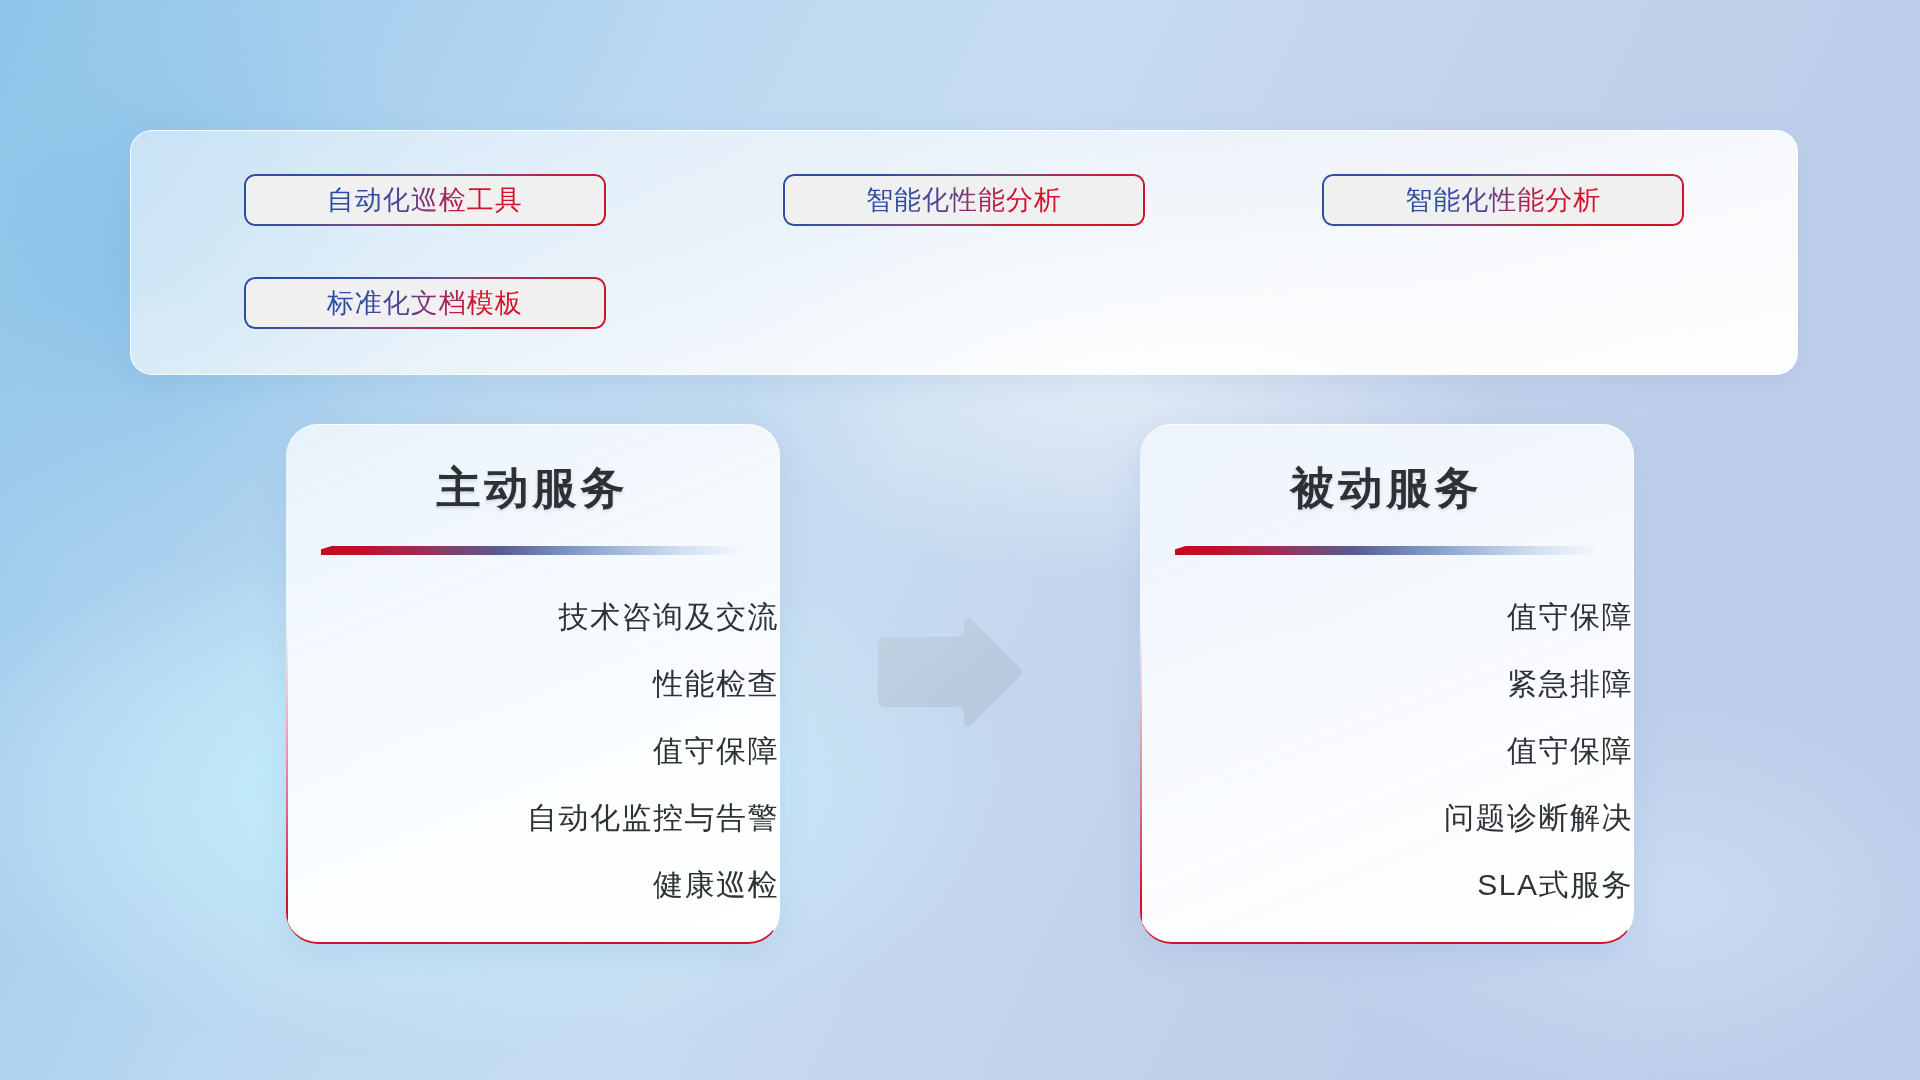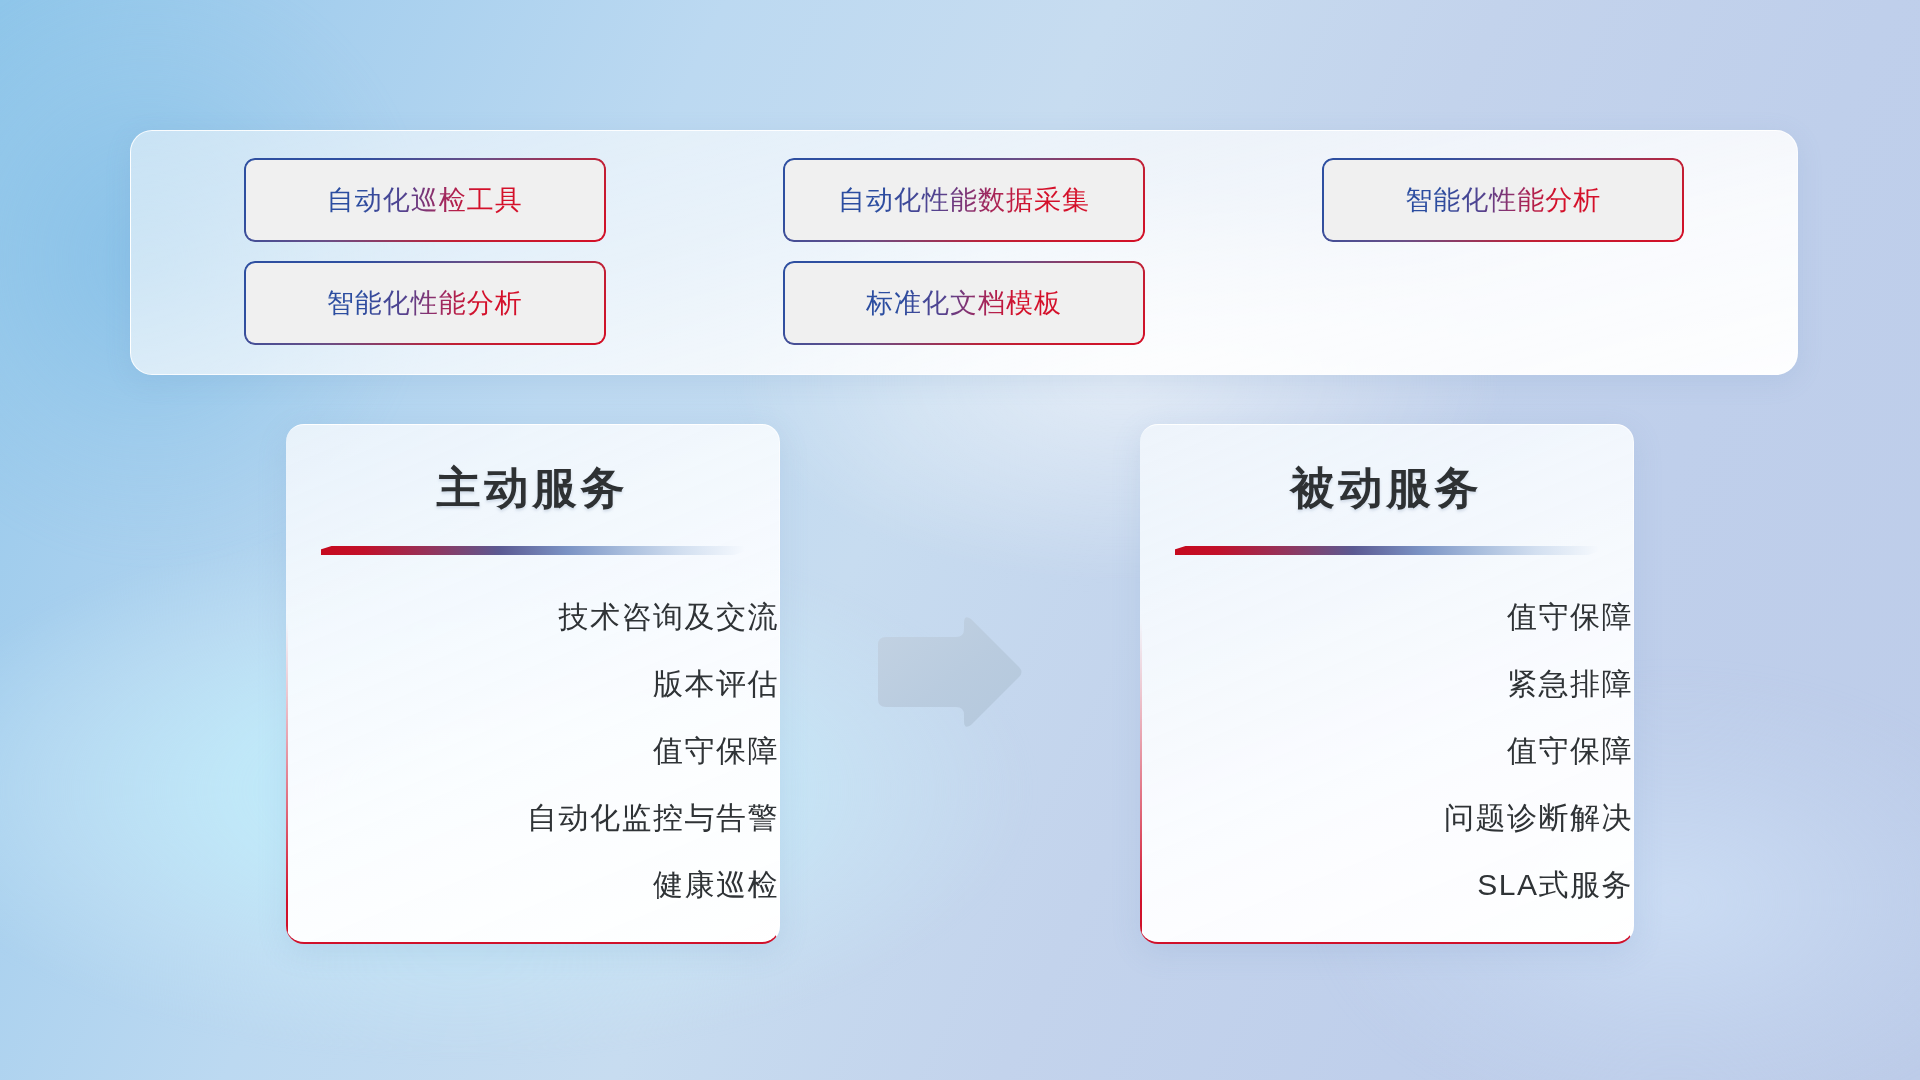--- a/index.html
+++ b/index.html
@@ -85,21 +85,21 @@
     grid-template-rows: repeat(2, 1fr);
     column-gap: 68px;
     row-gap: 16px;
     padding: 26px 58px 28px 58px;
     align-items: center;
     justify-items: center;
   }
 
   .tag {
     position: relative;
-    width: 358px; height: 80px;
+    width: 358px; height: 48px;
     border-radius: 9px;
     background: #f0f0f0;
     display: flex; align-items: center; justify-content: center;
   }
   .tag::before {
     content: "";
     position: absolute; inset: -2px;
     border-radius: 11px;
     padding: 2px;
     background: linear-gradient(152deg,
@@ -132,21 +132,21 @@
     background-clip: text;
     color: transparent;
     white-space: nowrap;
   }
 
   
   .service-card {
     position: absolute;
     top: 424px;
     width: 494px; height: 520px;
-    border-radius: 18px;
+    border-radius: 32px;
     background: linear-gradient(158deg,
         rgba(240,246,252,0.88) 0%,
         rgba(246,250,254,0.93) 30%,
         rgba(252,253,255,0.97) 62%,
         rgba(255,255,255,0.99) 100%);
     border-top: 1.5px solid rgba(255,255,255,0.9);
     border-right: 1.5px solid rgba(255,255,255,0.75);
     border-bottom: 2px solid #d0112b;
     box-shadow: 0 8px 30px rgba(105,145,192,0.16);
     overflow: hidden;
@@ -225,42 +225,39 @@
 <div id="bg-glow-left"></div>
 <div id="bg-glow-white"></div>
 <div id="bg-glow-cyan"></div>
 <div id="bg-glow-bottomright"></div>
 
 <div id="tag-panel">
   <div class="tag">
     <span class="tag-label">自动化巡检工具</span>
   </div>
   <div class="tag">
-    <span class="tag-label">自动化性能数据采集</span>
-  </div>
-  <div class="tag">
     <span class="tag-label">智能化性能分析</span>
   </div>
   <div class="tag">
     <span class="tag-label">智能化性能分析</span>
   </div>
   <div class="tag">
     <span class="tag-label">标准化文档模板</span>
   </div>
 </div>
 
 <div class="service-card" id="card-proactive">
   <div class="card-left-edge"></div>
   <div class="card-title">主动服务</div>
   <div class="card-divider">
     <div class="bar"></div>
   </div>
   <div class="card-list">
     <div class="card-list-item">技术咨询及交流</div>
-    <div class="card-list-item">版本评估</div>
+    <div class="card-list-item">性能检查</div>
     <div class="card-list-item">值守保障</div>
     <div class="card-list-item">自动化监控与告警</div>
     <div class="card-list-item">健康巡检</div>
   </div>
 </div>
 
 <div id="flow-arrow">
   <svg viewBox="0 0 152 116" xmlns="http://www.w3.org/2000/svg">
     <defs>
       <linearGradient id="arrowGrad" x1="0" y1="0" x2="1" y2="1">

